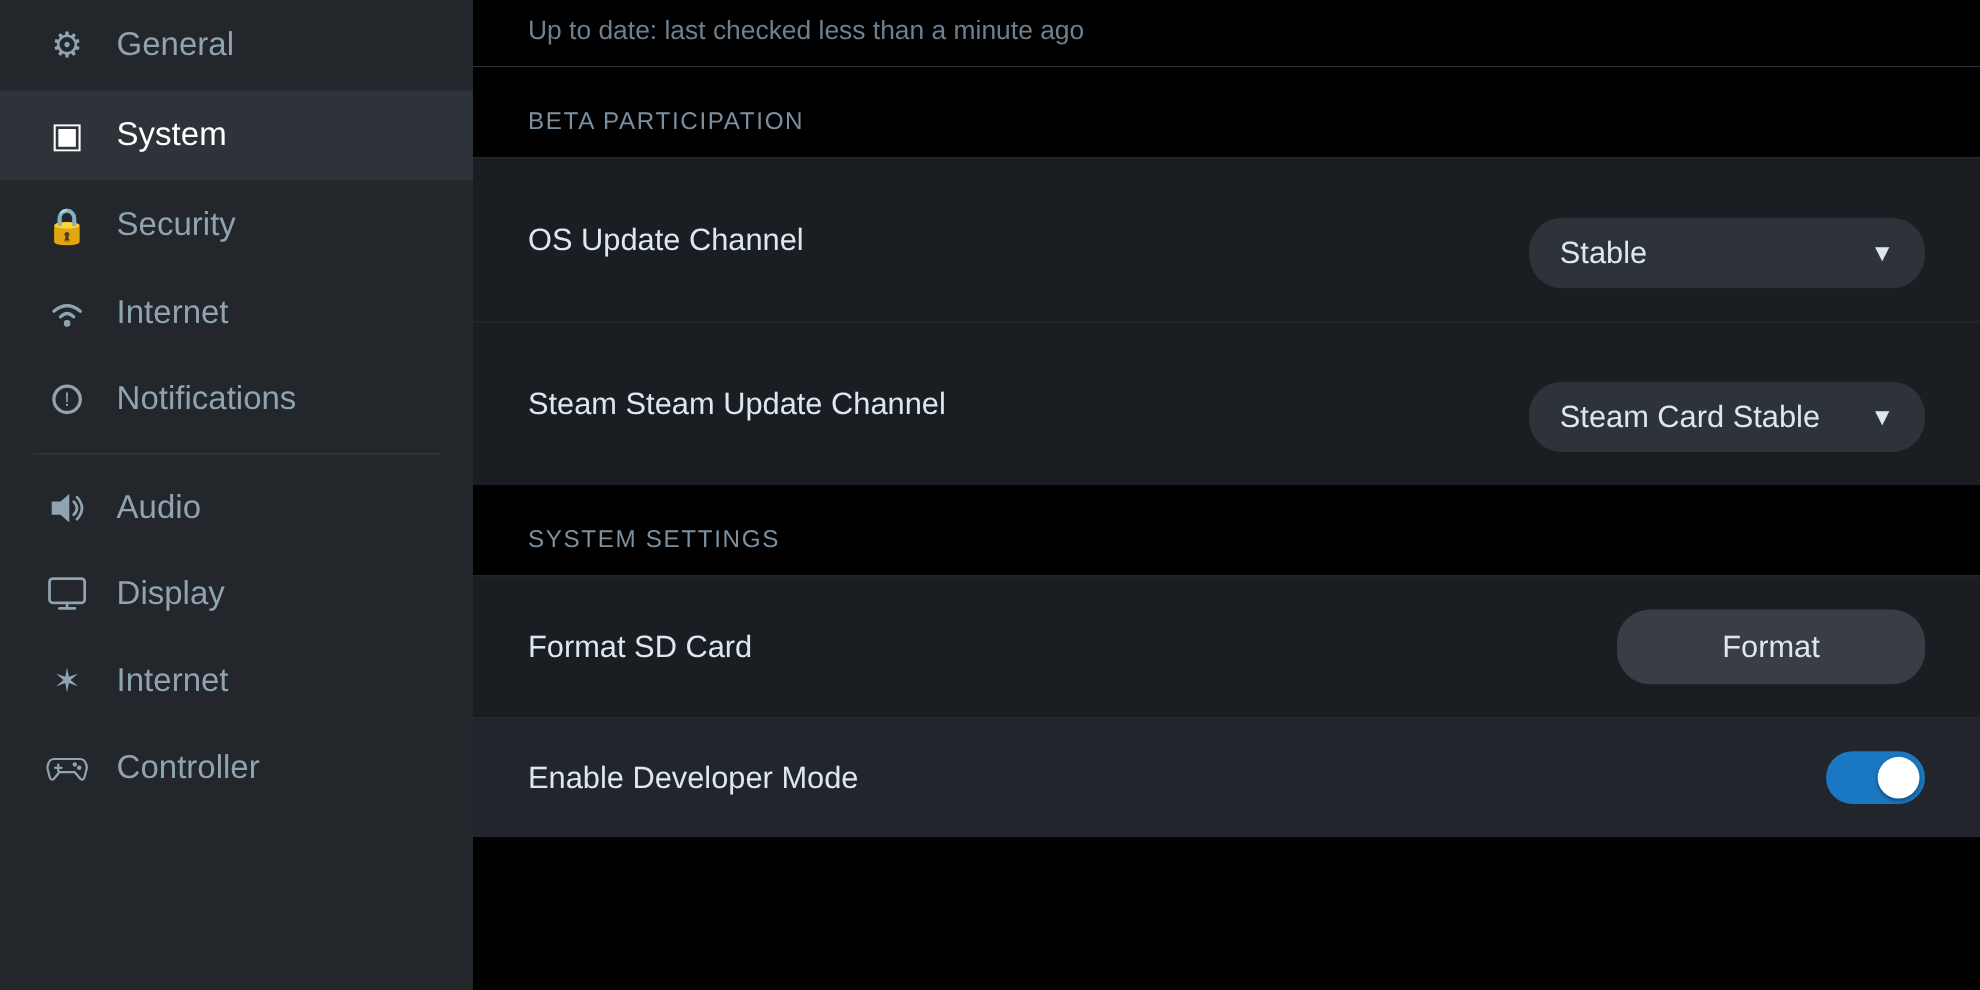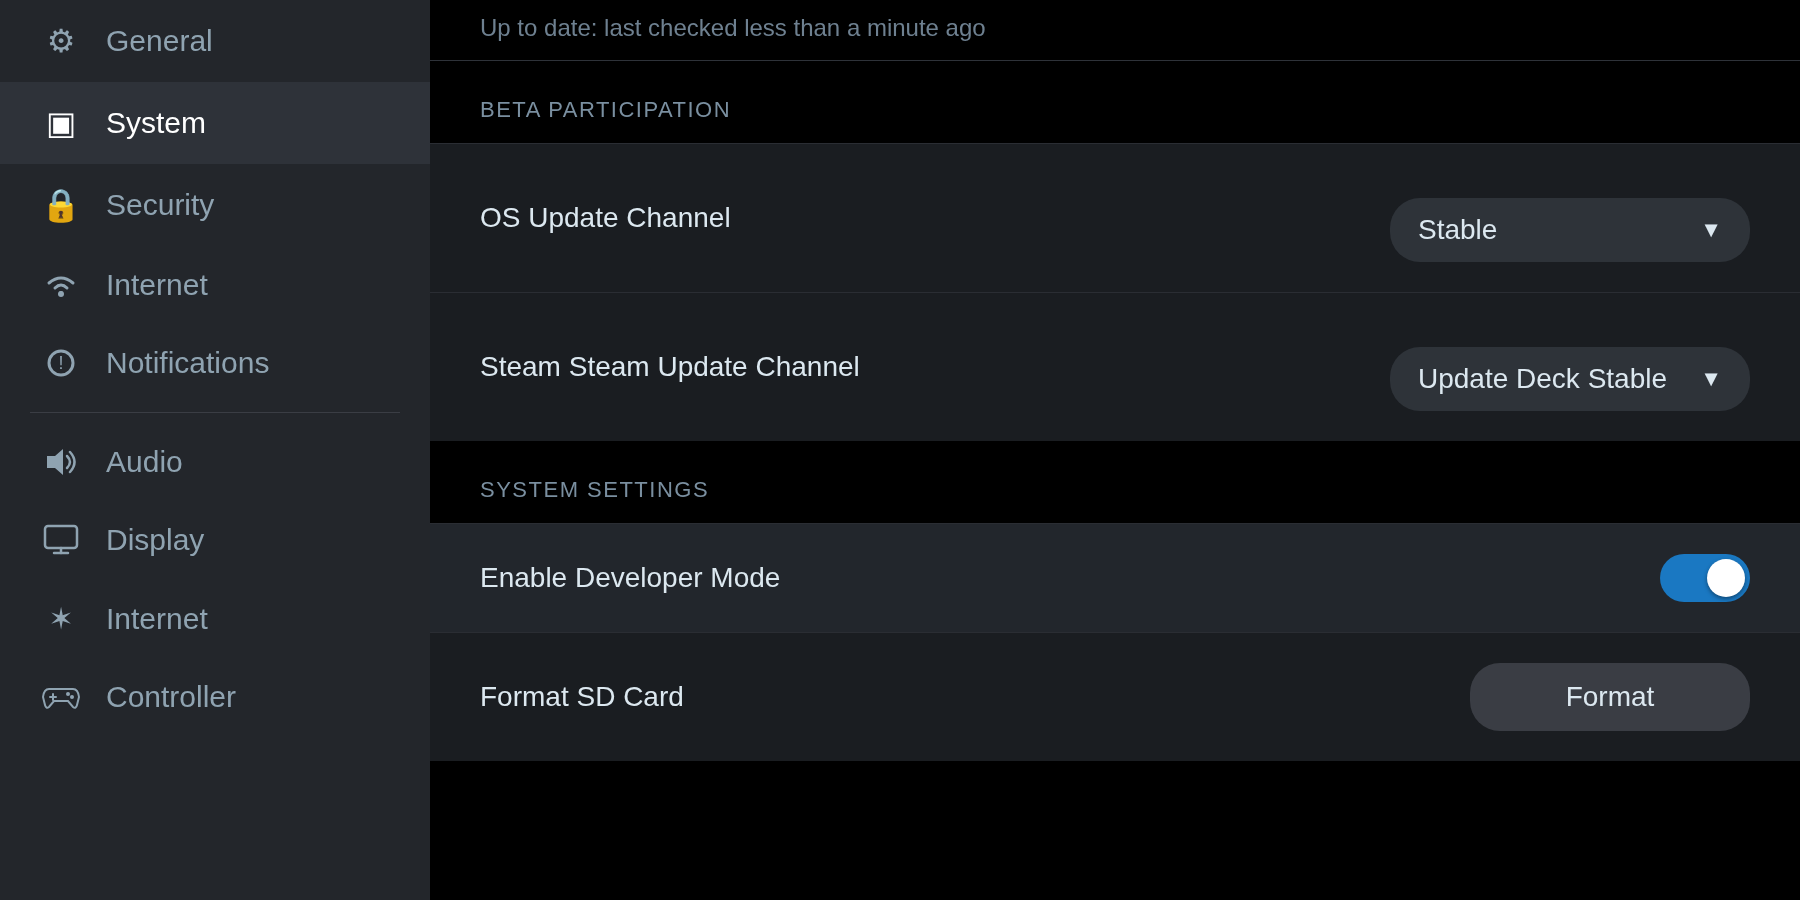--- a/index.html
+++ b/index.html
@@ -277,36 +277,36 @@
     <span class="setting-label">OS Update Channel</span>
     <div class="dropdown">
       <span class="dropdown-text">Stable</span>
       <span class="chevron">▼</span>
     </div>
   </div>
 
   <div class="setting-row">
     <span class="setting-label">Steam Steam Update Channel</span>
     <div class="dropdown">
-      <span class="dropdown-text">Update Deck Stable</span>
+      <span class="dropdown-text">Steam Card Stable</span>
       <span class="chevron">▼</span>
     </div>
   </div>
 
   <div class="section-header">
     <span>SYSTEM SETTINGS</span>
+  </div>
+
+  <div class="setting-row">
+    <span class="setting-label">Format SD Card</span>
+    <button class="format-button">Format</button>
   </div>
 
   <div class="setting-row highlighted">
     <span class="setting-label">Enable Developer Mode</span>
     <div class="toggle-container">
       <div class="toggle-track">
         <div class="toggle-thumb"></div>
       </div>
     </div>
   </div>
 
-  <div class="setting-row">
-    <span class="setting-label">Format SD Card</span>
-    <button class="format-button">Format</button>
-  </div>
-
 </main>
 
 </body></html>

